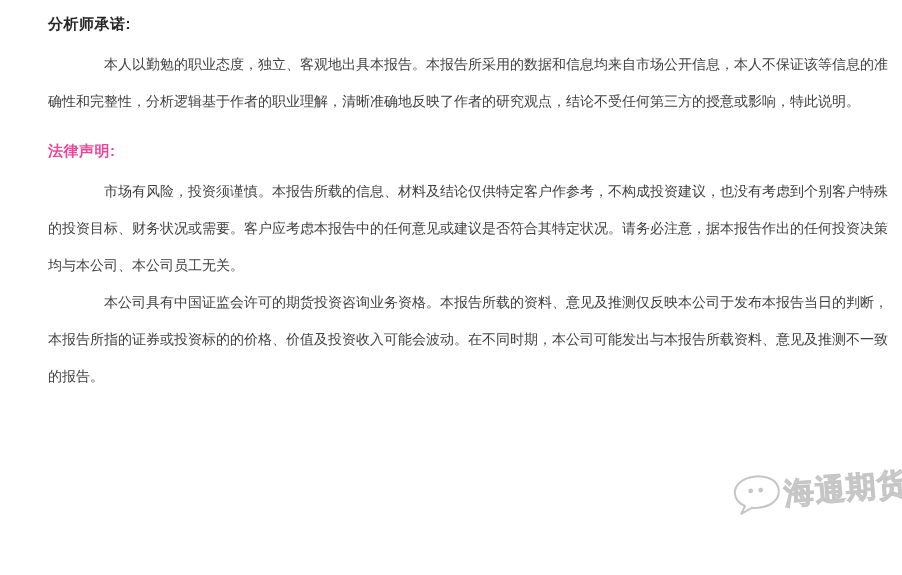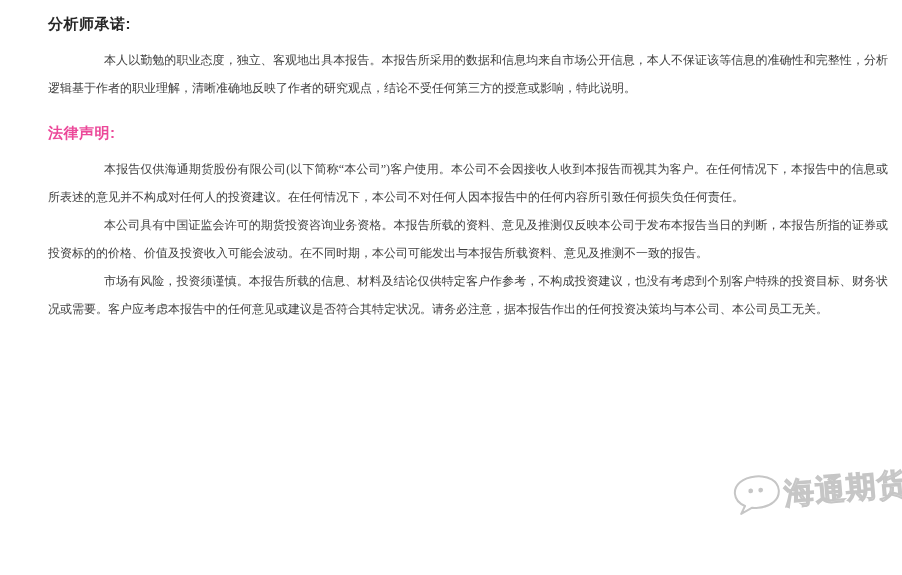--- a/index.html
+++ b/index.html
@@ -29,22 +29,22 @@
     font-weight: bold;
     font-size: 15px;
     line-height: 21px;
     letter-spacing: 0.5px;
   }
   .heading-black { color: #262626; }
   .heading-red   { color: #ec4899; }
   .paras { margin-top: 12px; width: 840px; }
   .para {
     margin: 0;
-    font-size: 12px;
-    line-height: 28px;
+    font-size: 14px;
+    line-height: 37px;
     color: #3f3f3f;
     text-align: justify;
     text-justify: inter-ideograph;
     text-indent: 56px;
     letter-spacing: 0px;
   }
   .watermark {
     position: absolute;
     left: 730px;
     top: 466px;
@@ -73,23 +73,22 @@
   <div class="section">
     <h2 class="section-heading heading-black">分析师承诺:</h2>
     <div class="paras">
       <p class="para">本人以勤勉的职业态度，独立、客观地出具本报告。本报告所采用的数据和信息均来自市场公开信息，本人不保证该等信息的准确性和完整性，分析逻辑基于作者的职业理解，清晰准确地反映了作者的研究观点，结论不受任何第三方的授意或影响，特此说明。</p>
     </div>
   </div>
 
   <div class="section">
     <h2 class="section-heading heading-red">法律声明:</h2>
     <div class="paras">
-      <p class="para">本报告仅供海通期货股份有限公司(以下简称“本公司”)客户使用。本公司不会因接收人收到本报告而视其为客户。在任何情况下，本报告中的信息或所表述的意见并不构成对任何人的投资建议。在任何情况下，本公司不对任何人因本报告中的任何内容所引致任何损失负任何责任。</p>
+      <p class="para">市场有风险，投资须谨慎。本报告所载的信息、材料及结论仅供特定客户作参考，不构成投资建议，也没有考虑到个别客户特殊的投资目标、财务状况或需要。客户应考虑本报告中的任何意见或建议是否符合其特定状况。请务必注意，据本报告作出的任何投资决策均与本公司、本公司员工无关。</p>
       <p class="para">本公司具有中国证监会许可的期货投资咨询业务资格。本报告所载的资料、意见及推测仅反映本公司于发布本报告当日的判断，本报告所指的证券或投资标的的价格、价值及投资收入可能会波动。在不同时期，本公司可能发出与本报告所载资料、意见及推测不一致的报告。</p>
-      <p class="para">市场有风险，投资须谨慎。本报告所载的信息、材料及结论仅供特定客户作参考，不构成投资建议，也没有考虑到个别客户特殊的投资目标、财务状况或需要。客户应考虑本报告中的任何意见或建议是否符合其特定状况。请务必注意，据本报告作出的任何投资决策均与本公司、本公司员工无关。</p>
     </div>
   </div>
 
   <div class="section">
   </div>
 
   <div class="watermark">
     <span class="bubble-icon">
       <svg width="52" height="46" viewBox="0 0 52 46" xmlns="http://www.w3.org/2000/svg">
         <path d="M27 5 C14 5 5 11.5 5 20.5 C5 26 8.5 30.5 14 33.5 L9.5 41 L21 35.8 C23 36.2 25 36.5 27 36.5 C40 36.5 49 30 49 20.5 C49 11.5 40 5 27 5 Z" fill="none" stroke="#c6c6c6" stroke-width="2" stroke-linejoin="round"></path>

